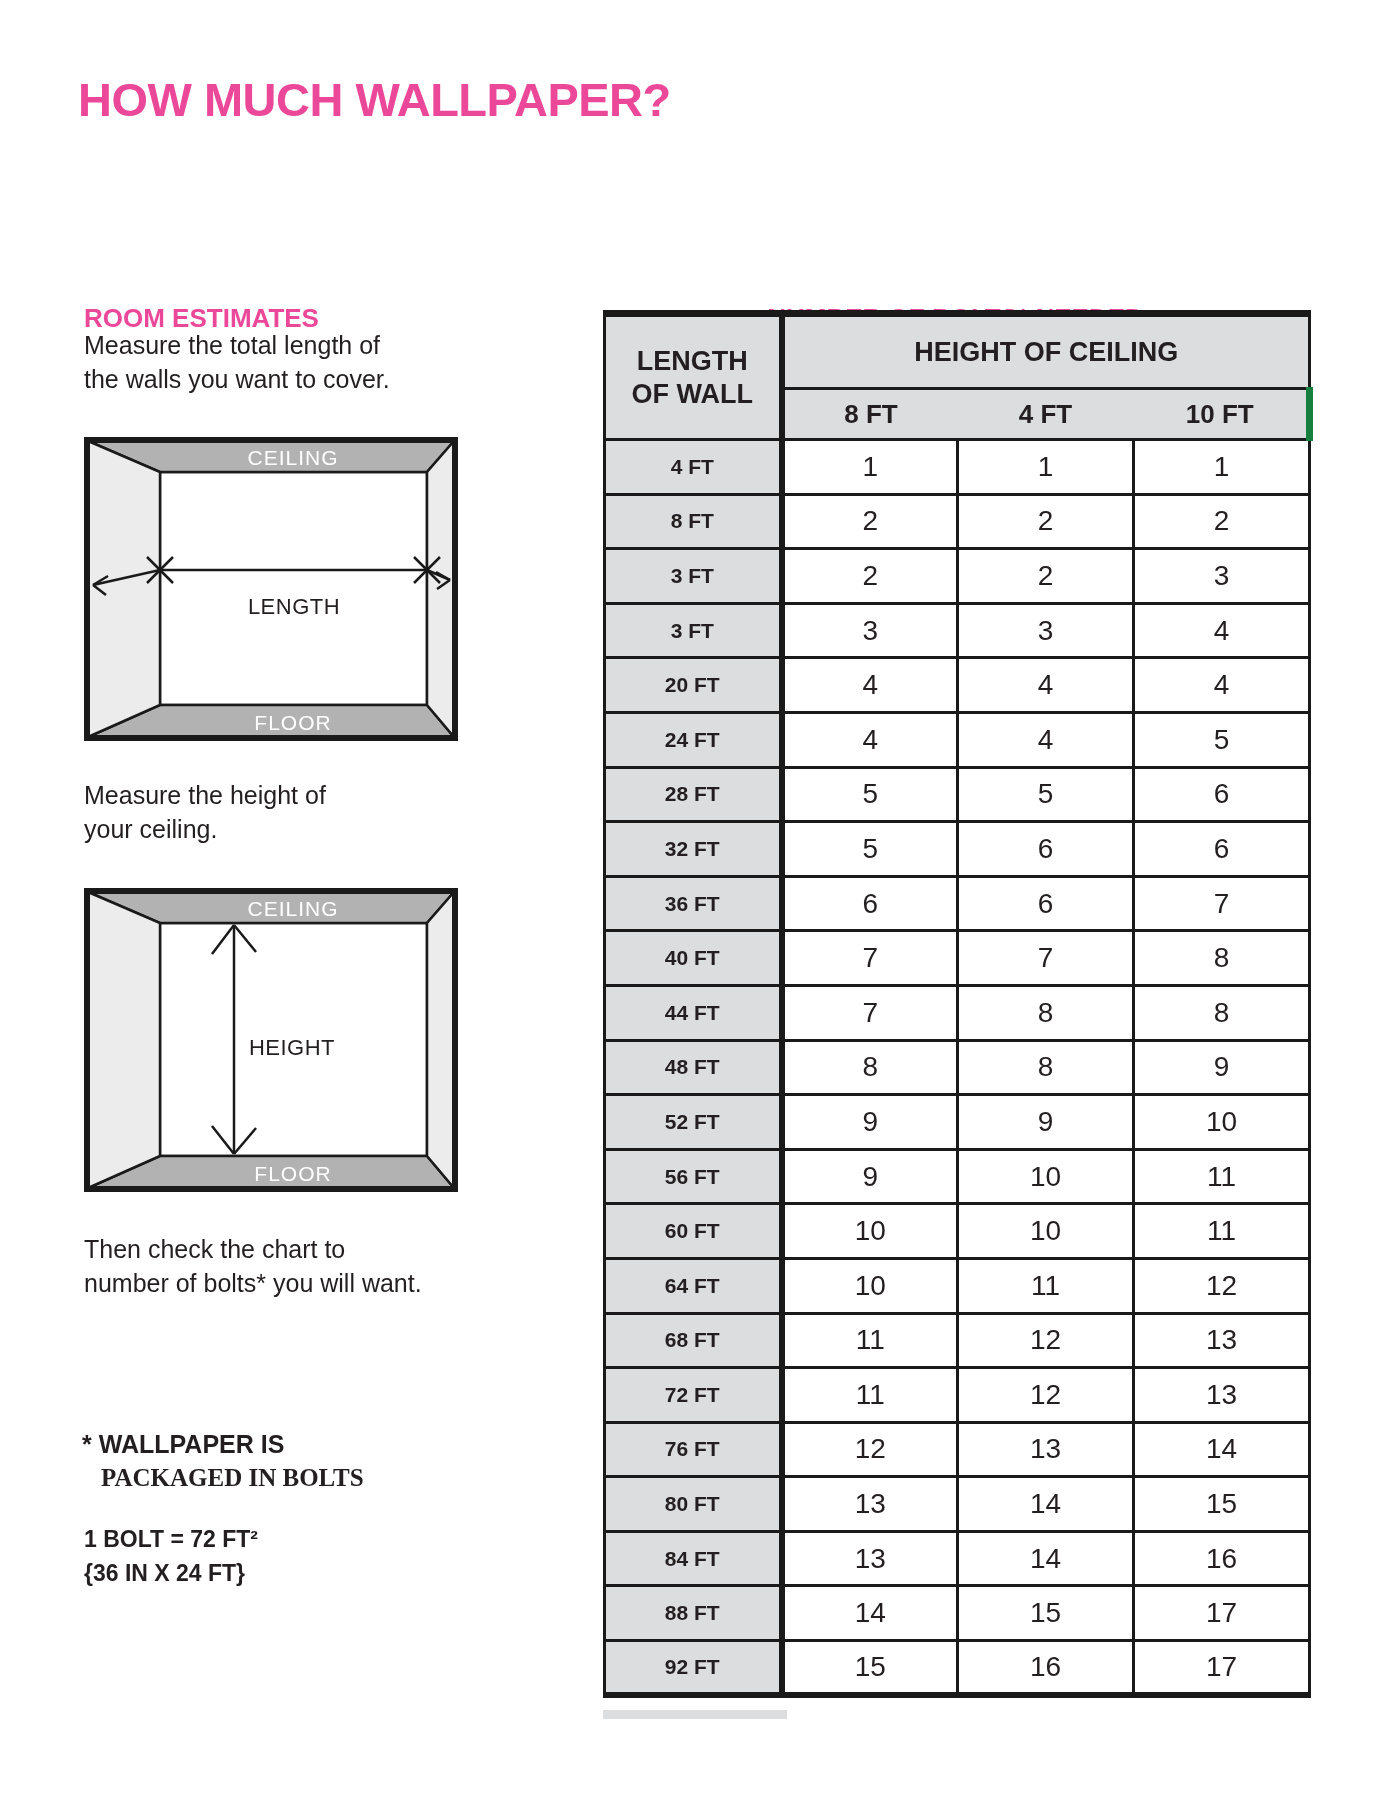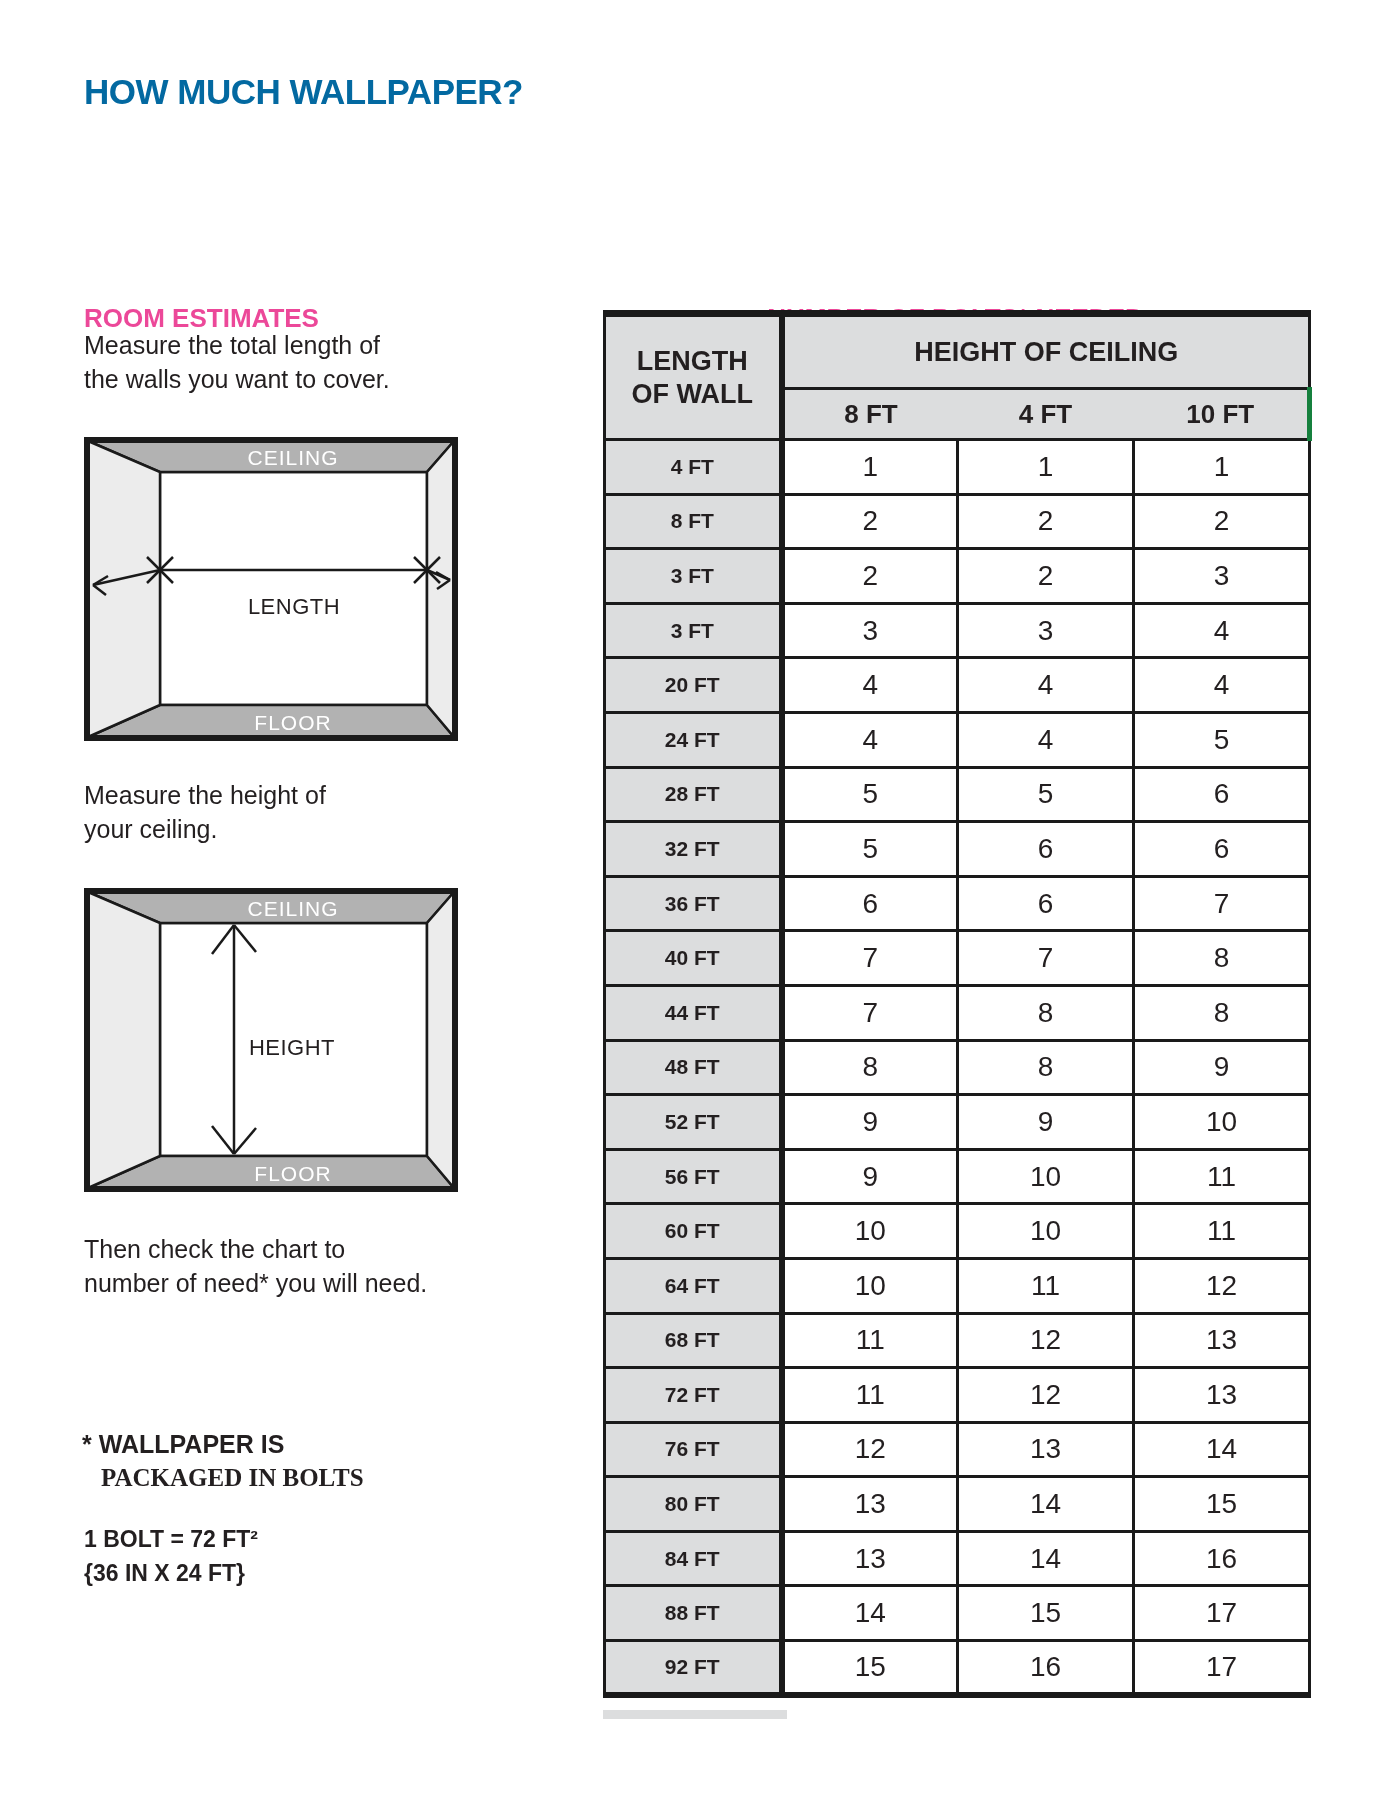--- a/index.html
+++ b/index.html
@@ -3,21 +3,21 @@
 <meta charset="utf-8">
 <style>
   html,body{margin:0;padding:0;}
   body{
     width:1391px;height:1800px;position:relative;background:#ffffff;
     font-family:"Liberation Sans", sans-serif;color:#231F20;overflow:hidden;
   }
   .abs{position:absolute;}
 
   .page-title{
-    left:84px;top:72px;font-size:35px;font-weight:bold;color:#0369a1;letter-spacing:-0.5px;white-space:nowrap;
+    left:78px;top:72px;font-size:47px;font-weight:bold;color:#ec4899;letter-spacing:-0.5px;white-space:nowrap;
   }
   .section-heading{
     font-size:26px;font-weight:bold;color:#ec4899;white-space:nowrap;margin-top:40px;
   }
   .room-estimates-heading{left:84px;top:263px;}
   .table-heading{left:603px;top:263px;width:705px;text-align:center;}
 
   .para{font-size:25px;line-height:34px;white-space:nowrap;}
   .para-1{left:84px;top:328px;}
   .para-2{left:84px;top:778px;}
@@ -43,21 +43,21 @@
   .bolts-table th,.bolts-table td{border:3px solid #1a1a1a;padding:0;text-align:center;vertical-align:middle;}
   .bolts-table thead th{background:#DCDDDE;}
   .bolts-table .label-head{
     border-right-width:6px;font-size:27px;font-weight:bold;line-height:33px;
   }
   .bolts-table .group-head{font-size:27px;font-weight:bold;}
   .bolts-table tr.header-row-1{height:75px;}
   .bolts-table tr.subhead-row{height:51px;}
   .bolts-table tr.subhead-row th{border-left:hidden;border-right:hidden;font-size:26px;font-weight:bold;}
   .bolts-table tr.subhead-row th:first-child{border-left:3px solid #1a1a1a;}
-  .bolts-table tr.subhead-row th:last-child{border-right:5px solid #15803d;}
+  .bolts-table tr.subhead-row th:last-child{border-right:7px solid #15803d;}
   .bolts-table tbody tr{height:54.6px;}
   .bolts-table tbody th.row-label{
     background:#DCDDDE;border-right-width:6px;font-size:21px;font-weight:bold;
   }
   .bolts-table tbody td.num{background:#ffffff;font-size:28px;font-weight:normal;}
   .table-stub{left:603px;top:1710px;width:184px;height:9px;background:#DCDDDE;}
 </style>
 </head>
 <body>
 
@@ -114,21 +114,21 @@
     <line x1="150" y1="266" x2="128" y2="238"></line>
     <line x1="150" y1="266" x2="172" y2="240"></line>
   </g>
   <text class="diag-room-label" x="209" y="28" text-anchor="middle">CEILING</text>
   <text class="diag-room-label" x="209" y="293" text-anchor="middle">FLOOR</text>
   <text class="diag-dim-label" x="208" y="167" text-anchor="middle">HEIGHT</text>
 </svg>
 
 <div class="abs para para-3">
   <div>Then check the chart to</div>
-  <div>number of need* you will need.</div>
+  <div>number of bolts* you will want.</div>
 </div>
 
 <div class="abs footnote">
   <div><span>*</span><span class="fn-text">WALLPAPER IS</span></div>
   <div class="fn-line2">PACKAGED IN BOLTS</div>
 </div>
 
 <div class="abs bolt-spec">
   <div>1 BOLT = 72 FT²</div>
   <div>{36 IN X 24 FT}</div>

